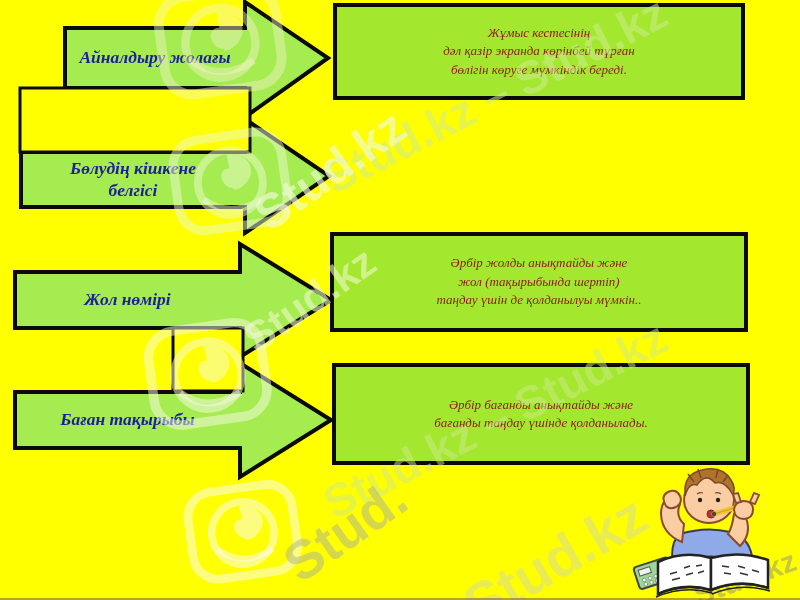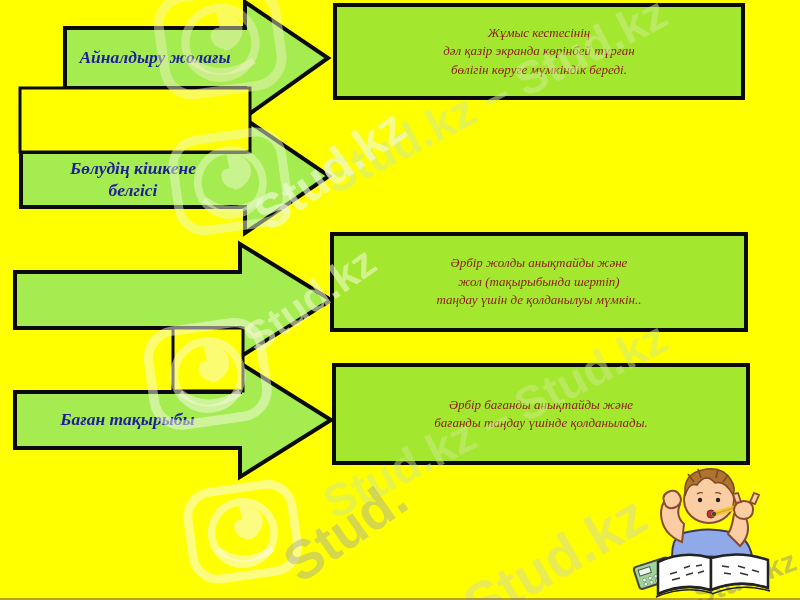--- a/index.html
+++ b/index.html
@@ -65,20 +65,21 @@
     <polygon class="arrow-poly" points="21,152 245,152 245,119 329,176 245,233 245,207 21,207"></polygon>
     <polygon class="arrow-poly" points="15,272 240,272 240,244 331,300 240,357 240,328 15,328"></polygon>
     <polygon class="arrow-poly" points="15,392 240,392 240,363 331,420 240,477 240,448 15,448"></polygon>
     <rect class="spacer-rect" x="20" y="88" width="230" height="64"></rect>
     <rect class="spacer-rect" x="173" y="328" width="70" height="63"></rect>
   </svg>
 
   <div class="arrow-label" style="left:65px;top:28px;width:180px;height:60px;">Айналдыру жолағы</div>
   <div class="arrow-label" style="left:21px;top:152px;width:224px;height:55px;">Бөлудің кішкене
 белгісі</div>
+  <div class="arrow-label" style="left:15px;top:272px;width:225px;height:56px;">Жол нөмірі</div>
   <div class="arrow-label" style="left:15px;top:392px;width:225px;height:56px;">Баған тақырыбы</div>
 
   <div class="desc-box" style="left:333px;top:3px;width:412px;height:97px;">
     <div class="desc-text">Жұмыс кестесінің
 дәл қазір экранда көрінбей тұрған
 бөлігін көруге мүмкіндік береді.</div>
   </div>
   <div class="desc-box" style="left:330px;top:232px;width:418px;height:100px;">
     <div class="desc-text">Әрбір жолды анықтайды және
 жол (тақырыбында шертіп)

